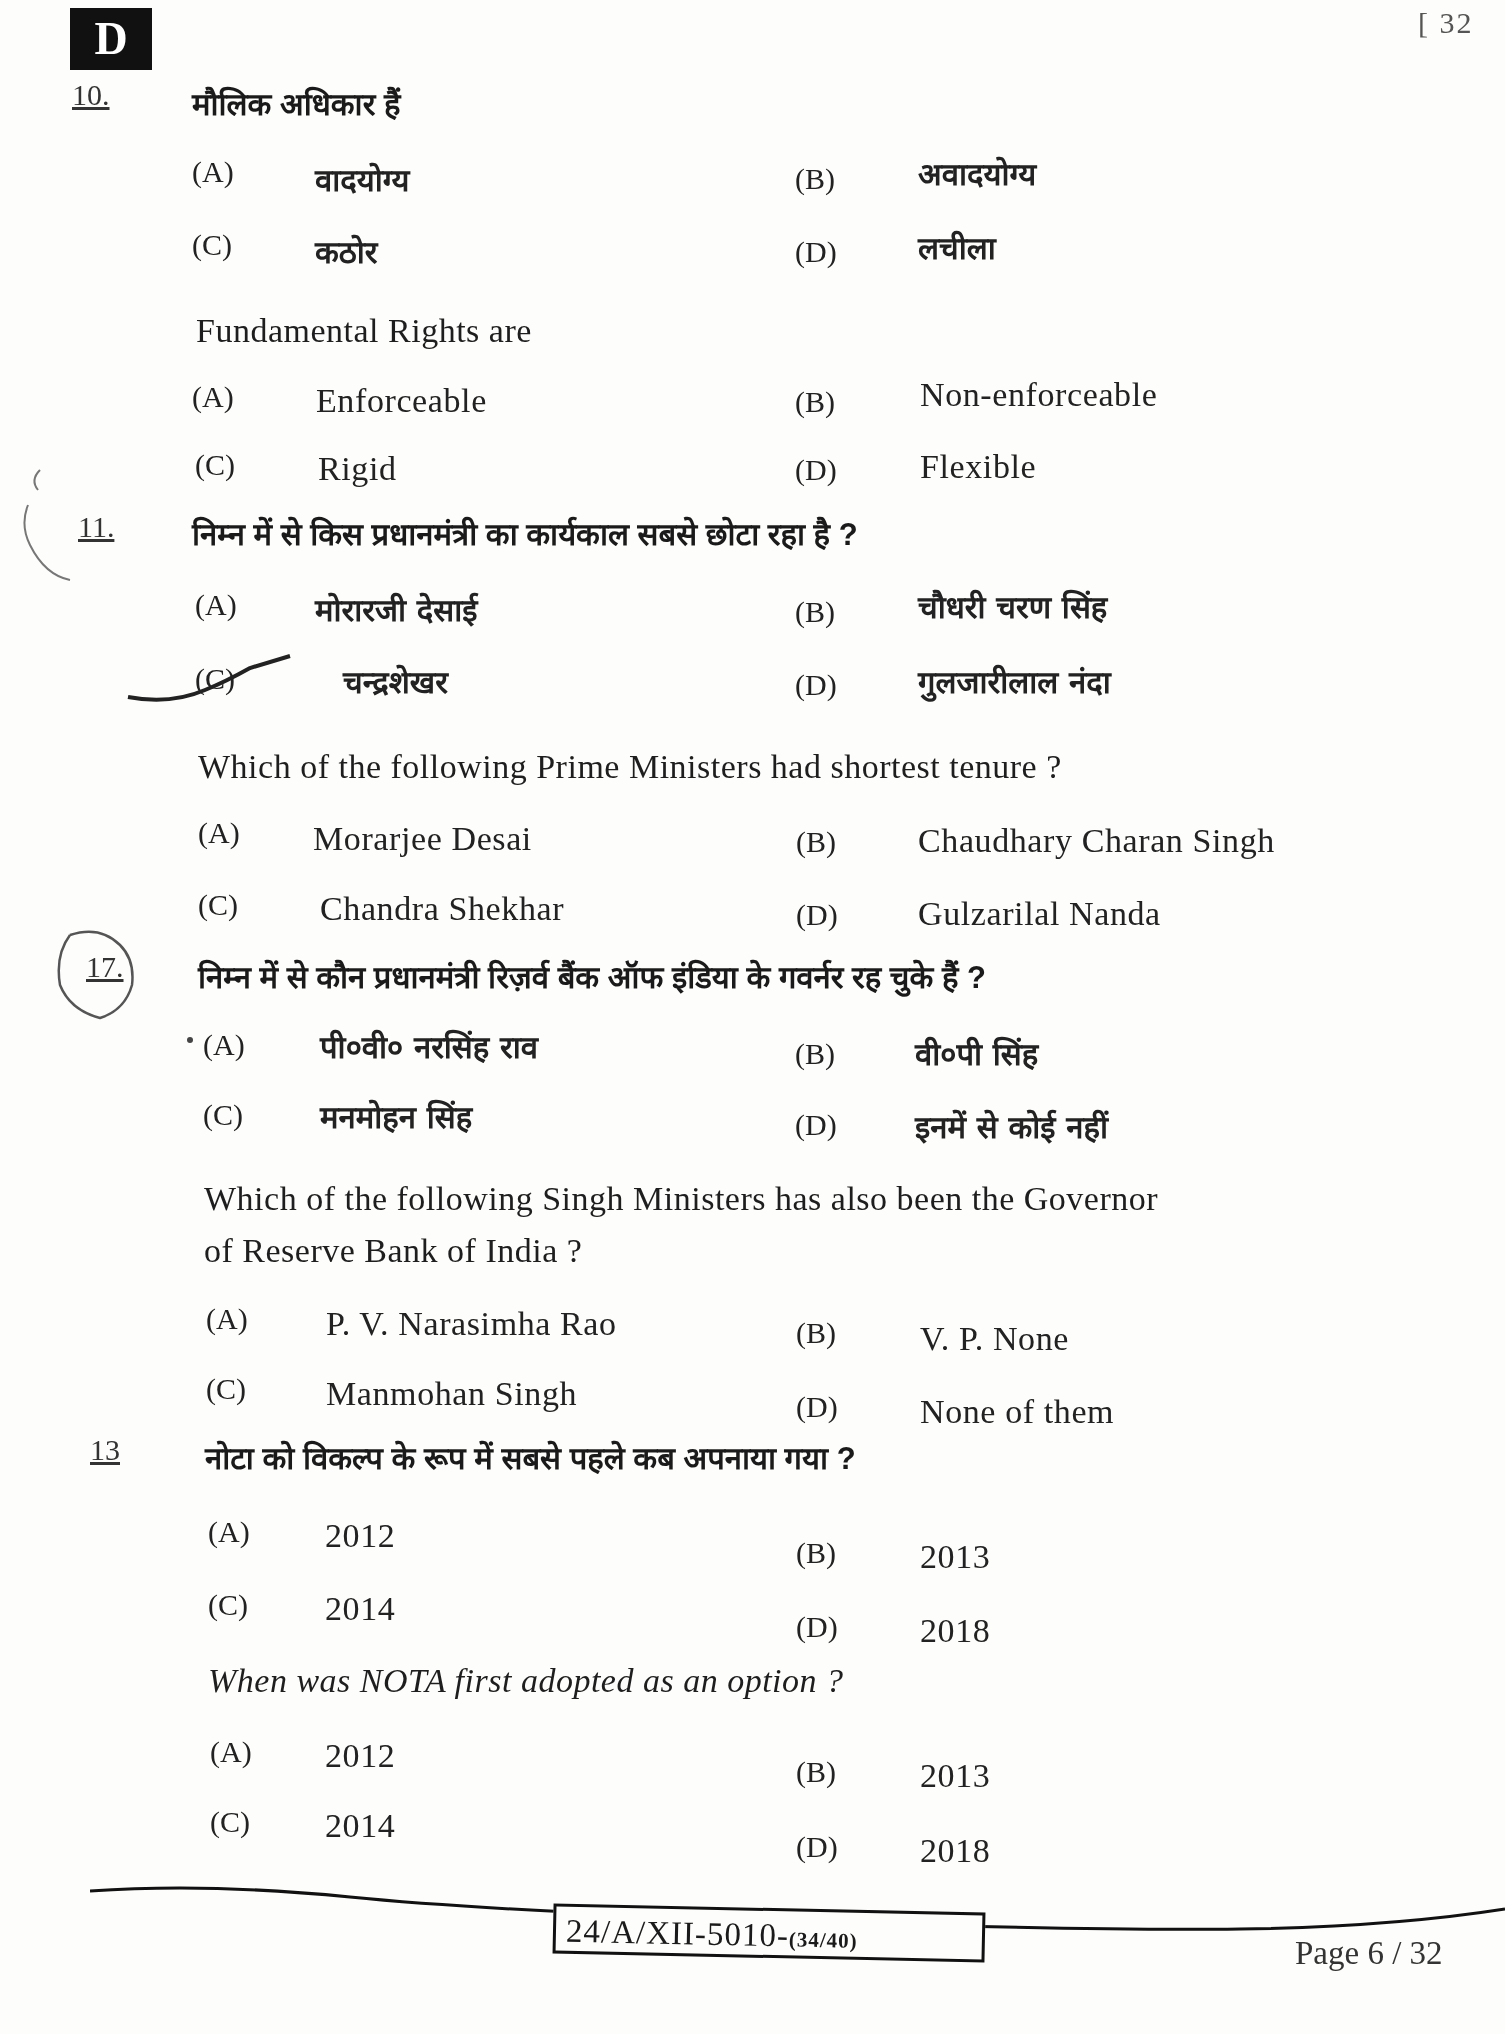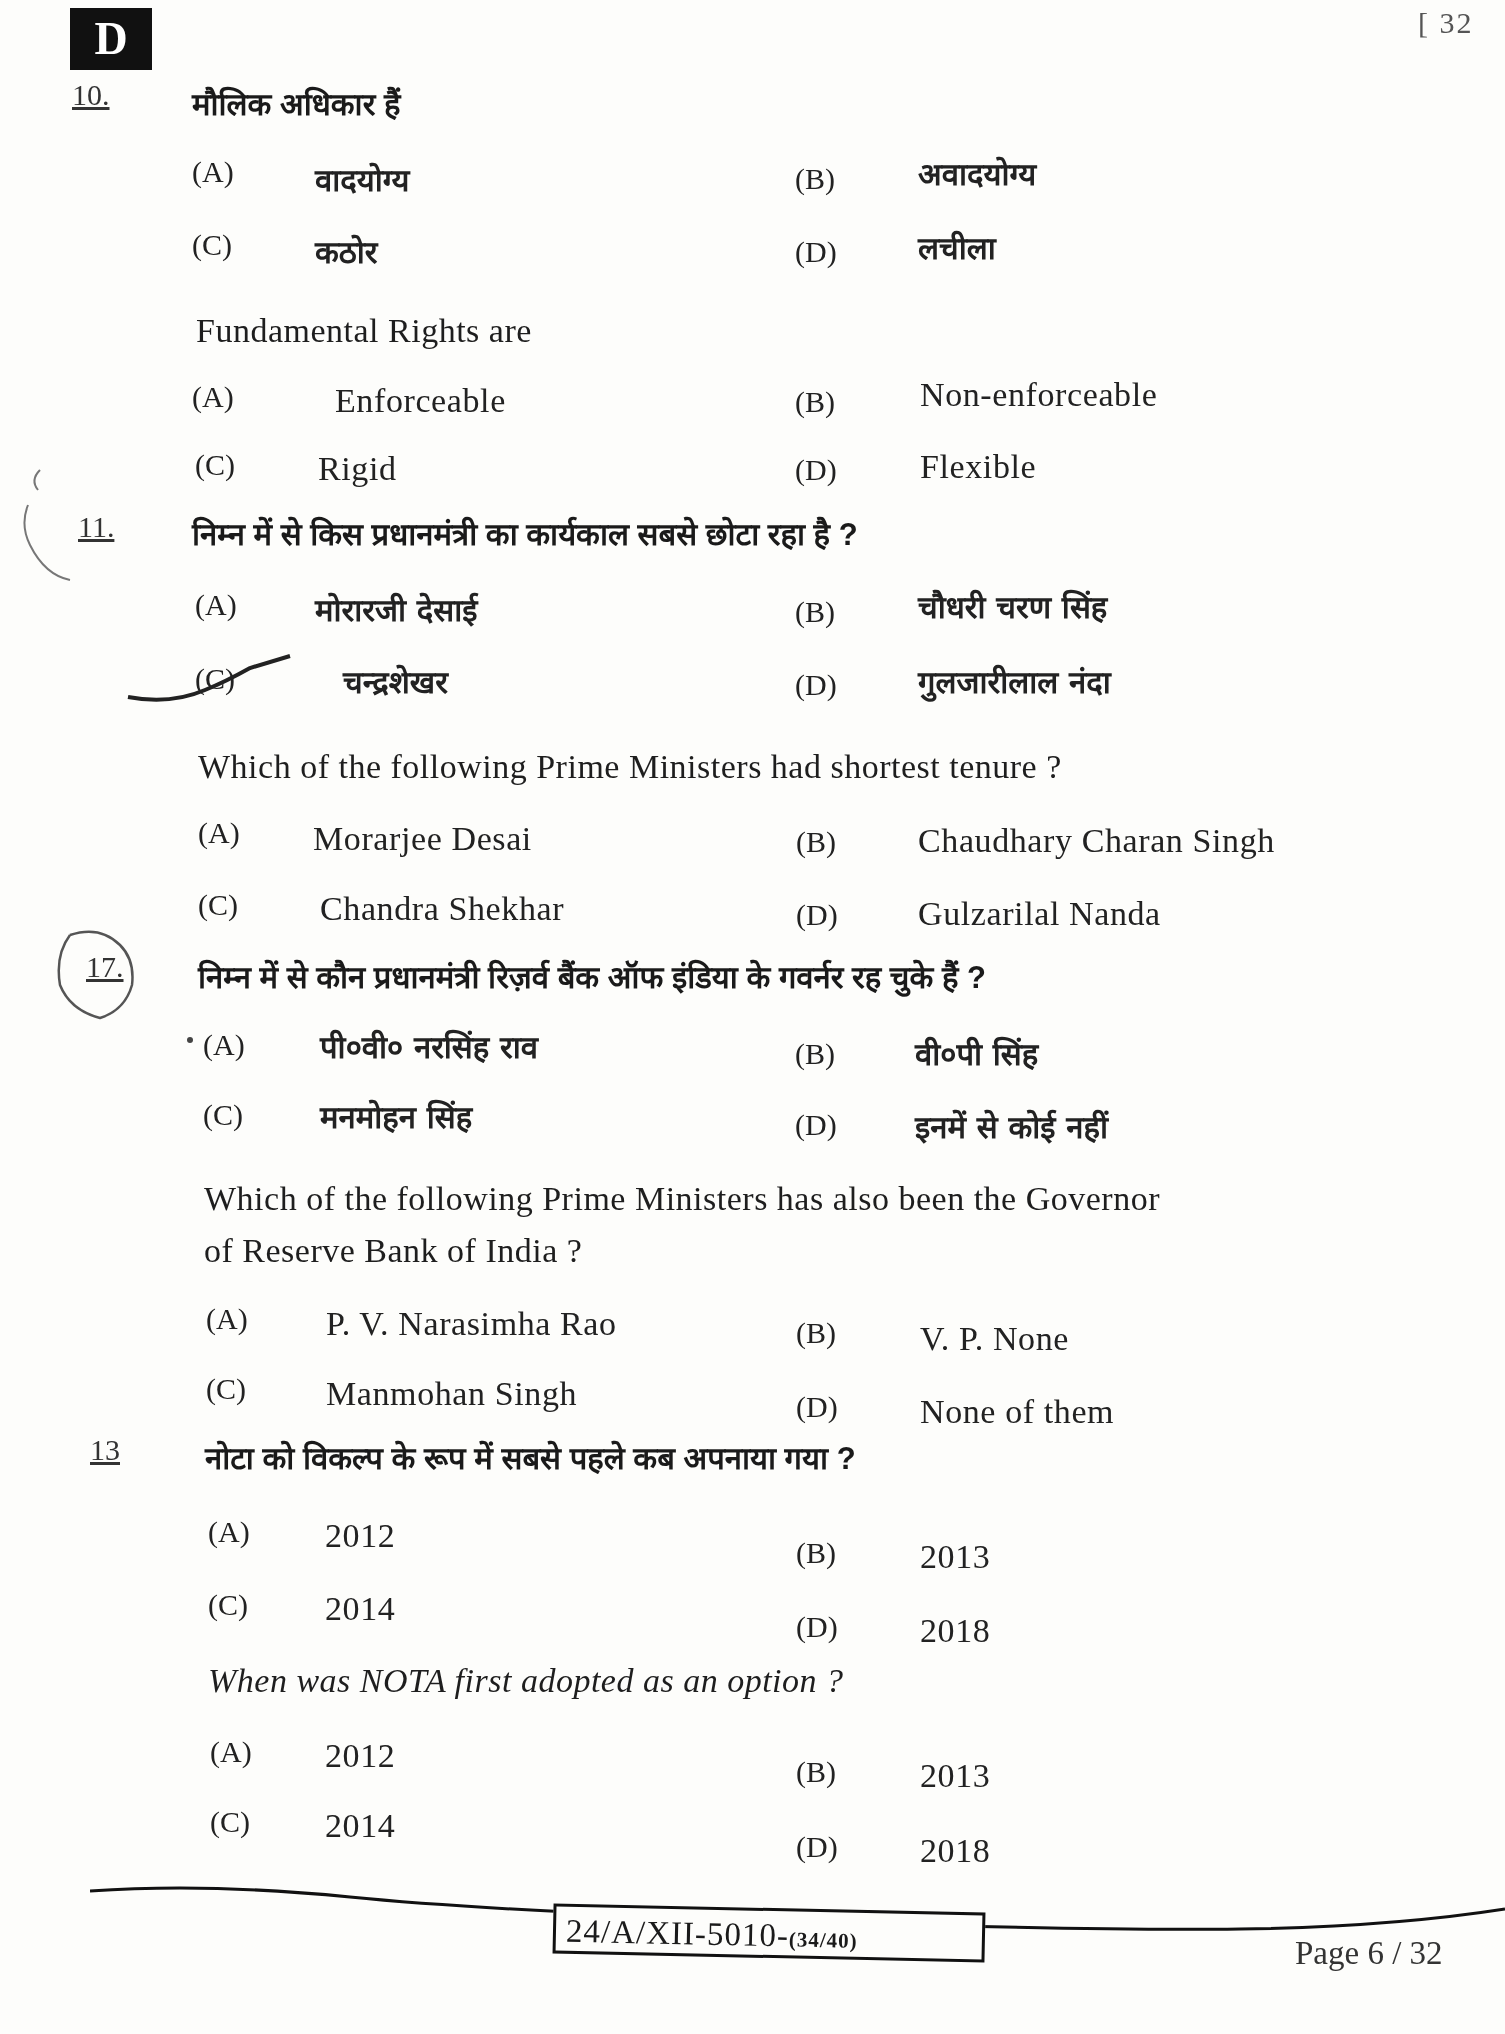--- a/index.html
+++ b/index.html
@@ -46,21 +46,21 @@
   <div class="abs opt-label" style="left:795px;top:162px;">(B)</div>
   <div class="abs opt-hi" style="left:918px;top:152px;">अवादयोग्य</div>
   <div class="abs opt-label" style="left:192px;top:228px;">(C)</div>
   <div class="abs opt-hi" style="left:315px;top:230px;">कठोर</div>
   <div class="abs opt-label" style="left:795px;top:235px;">(D)</div>
   <div class="abs opt-hi" style="left:918px;top:226px;">लचीला</div>
 
   <div class="abs qtext-en" style="left:196px;top:312px;">Fundamental Rights are</div>
 
   <div class="abs opt-label" style="left:192px;top:380px;">(A)</div>
-  <div class="abs opt-en" style="left:335px;top:382px;text-align:center;">Enforceable</div>
+  <div class="abs opt-en" style="left:316px;top:382px;text-align:center;">Enforceable</div>
   <div class="abs opt-label" style="left:795px;top:385px;">(B)</div>
   <div class="abs opt-en" style="left:920px;top:376px;">Non-enforceable</div>
   <div class="abs opt-label" style="left:195px;top:448px;">(C)</div>
   <div class="abs opt-en" style="left:318px;top:450px;">Rigid</div>
   <div class="abs opt-label" style="left:795px;top:453px;">(D)</div>
   <div class="abs opt-en" style="left:920px;top:448px;">Flexible</div>
 </div>
 
 <div>
   <div class="abs qnum" style="left:78px;top:510px;">11.</div>
@@ -93,21 +93,21 @@
 
   <div class="abs opt-label" style="left:203px;top:1028px;">(A)</div>
   <div class="abs opt-hi" style="left:320px;top:1025px;">पी०वी० नरसिंह राव</div>
   <div class="abs opt-label" style="left:795px;top:1037px;">(B)</div>
   <div class="abs opt-hi" style="left:915px;top:1032px;">वी०पी सिंह</div>
   <div class="abs opt-label" style="left:203px;top:1098px;">(C)</div>
   <div class="abs opt-hi" style="left:320px;top:1095px;">मनमोहन सिंह</div>
   <div class="abs opt-label" style="left:795px;top:1108px;">(D)</div>
   <div class="abs opt-hi" style="left:915px;top:1105px;">इनमें से कोई नहीं</div>
 
-  <div class="abs qtext-en" style="left:204px;top:1180px;white-space:nowrap;">Which of the following Prime Ministers has also been the Governor</div>
+  <div class="abs qtext-en" style="left:204px;top:1180px;white-space:nowrap;">Which of the following Singh Ministers has also been the Governor</div>
   <div class="abs qtext-en" style="left:204px;top:1232px;">of Reserve Bank of India ?</div>
 
   <div class="abs opt-label" style="left:206px;top:1302px;">(A)</div>
   <div class="abs opt-en" style="left:326px;top:1305px;">P. V. Narasimha Rao</div>
   <div class="abs opt-label" style="left:796px;top:1316px;">(B)</div>
   <div class="abs opt-en" style="left:920px;top:1320px;">V. P. None</div>
   <div class="abs opt-label" style="left:206px;top:1372px;">(C)</div>
   <div class="abs opt-en" style="left:326px;top:1375px;">Manmohan Singh</div>
   <div class="abs opt-label" style="left:796px;top:1390px;">(D)</div>
   <div class="abs opt-en" style="left:920px;top:1393px;">None of them</div>

